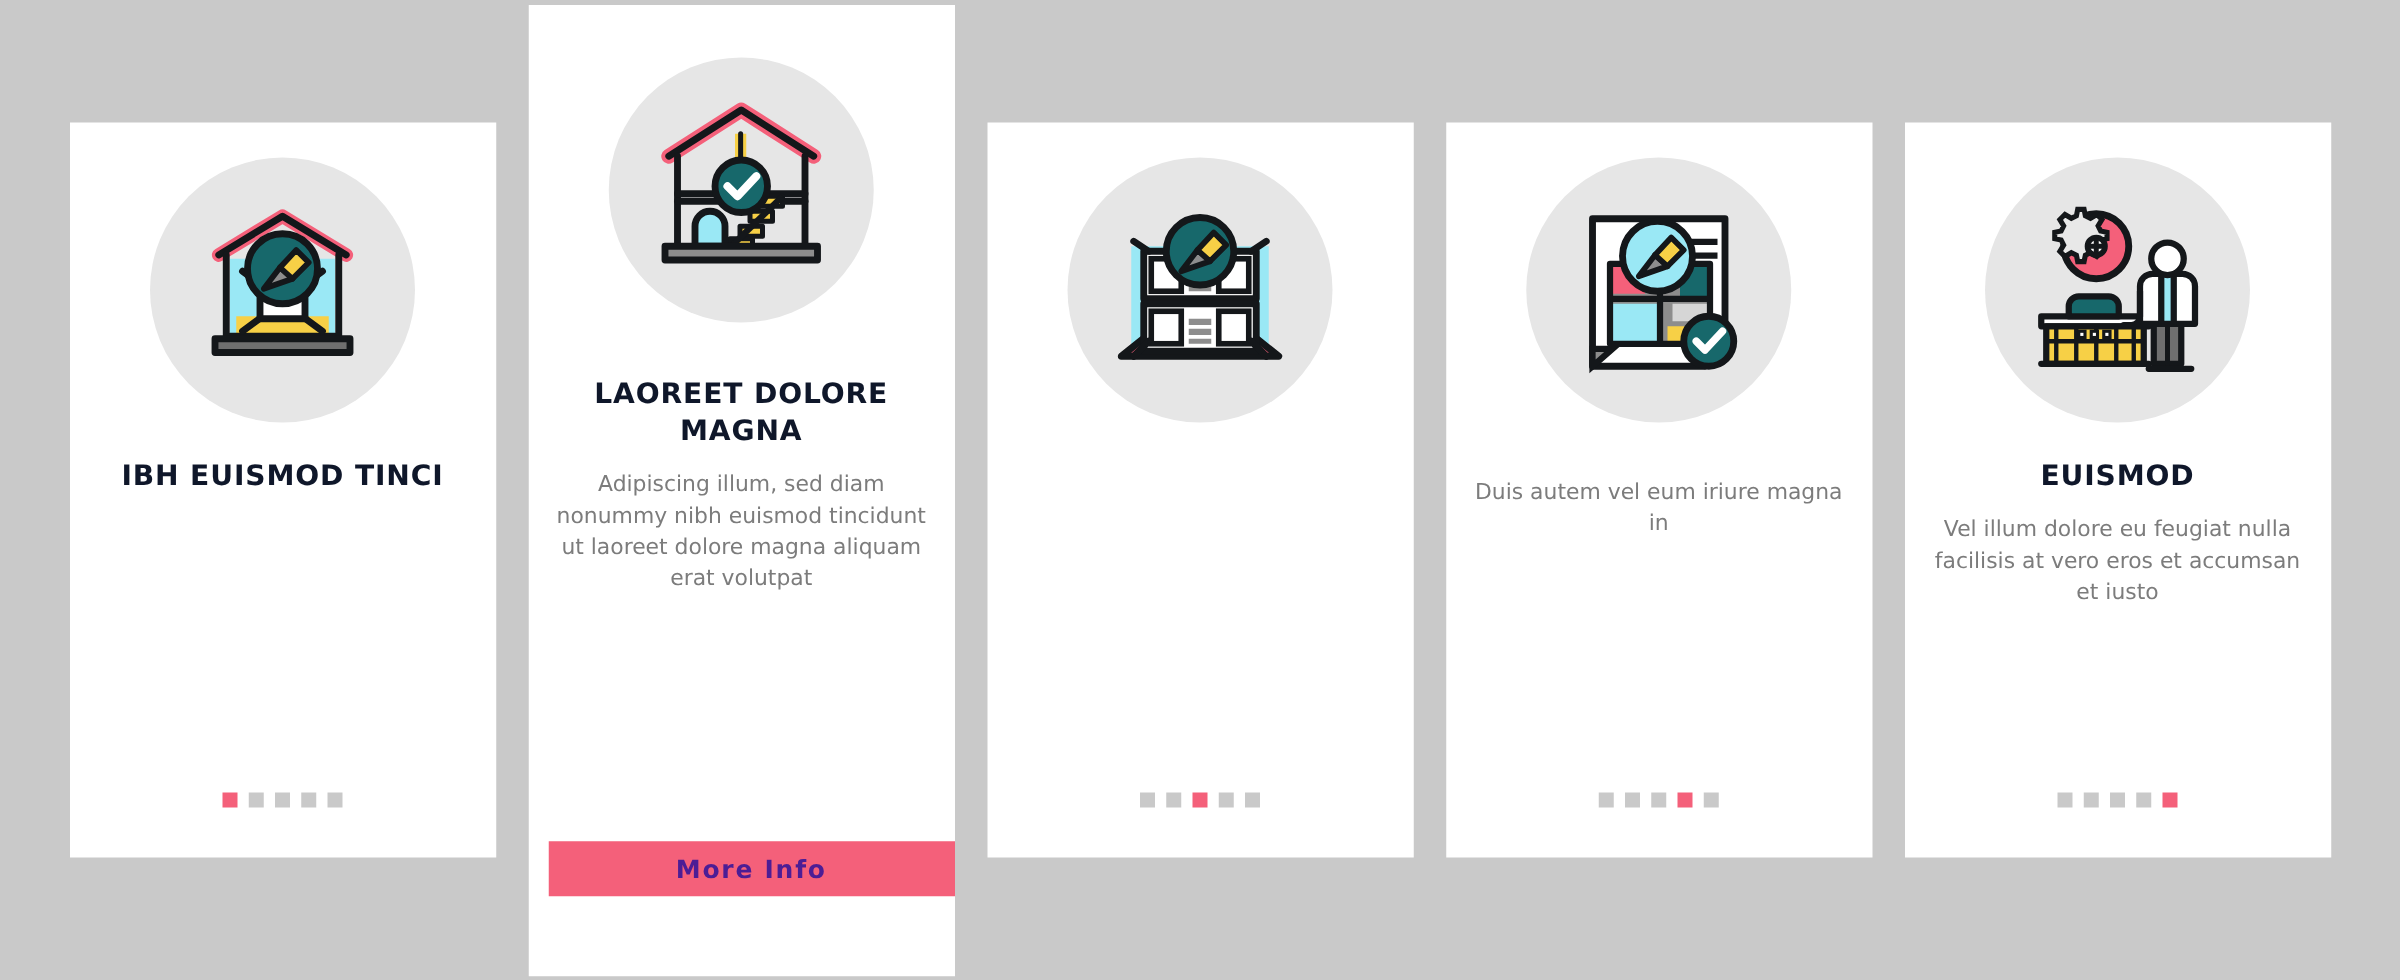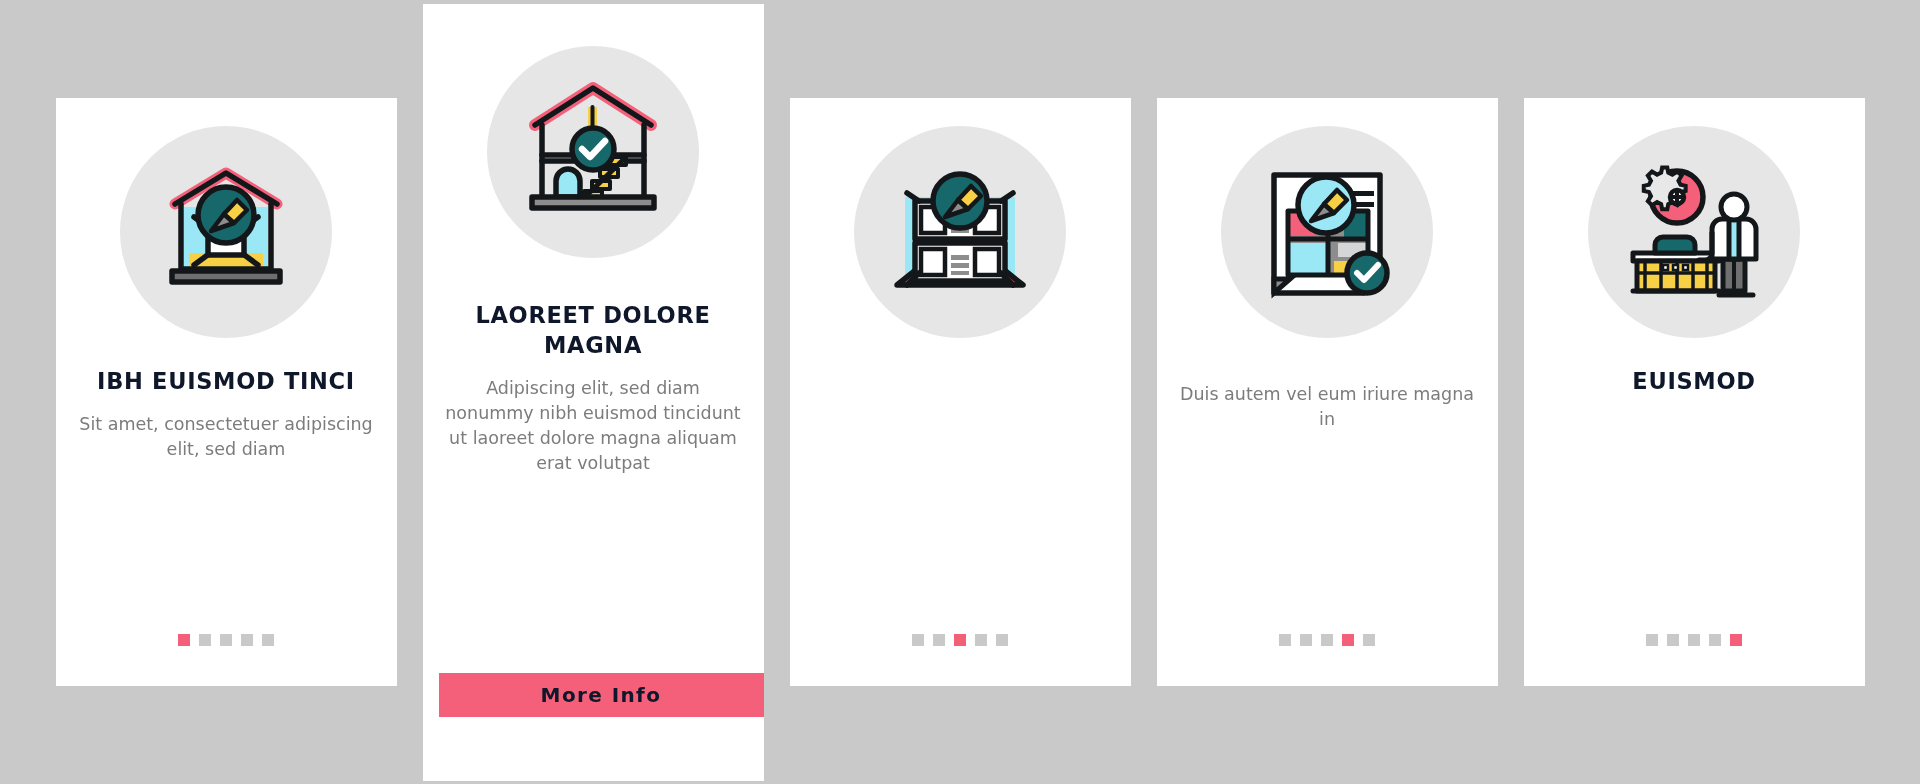--- a/index.html
+++ b/index.html
@@ -115,21 +115,21 @@
   .pagination .dot.active { background: #f4607a; }
 
   
   .cta {
     position: absolute;
     left: 16px;
     right: 0;
     bottom: 64px;
     height: 44px;
     background: #f4607a;
-    color: #0f172a;
+    color: #4c1d95;
     font-size: 20px;
     font-weight: 700;
     letter-spacing: 1.4px;
     display: flex;
     align-items: center;
     justify-content: center;
     border: 0;
     cursor: pointer;
     font-family: "DejaVu Sans", sans-serif;
     margin-top: 40px;
@@ -156,21 +156,20 @@
   </g>
   <rect x="21" y="114" width="108" height="11" fill="#6f6f6f" stroke="#14171a" stroke-width="5.5" stroke-linejoin="round"></rect>
   <circle cx="75" cy="58" r="28" fill="#17686b" stroke="#14171a" stroke-width="5.5"></circle>
   <path d="M60 74 L73 57 L83 66 Z" fill="#8d8d8d" stroke="#14171a" stroke-width="4.5" stroke-linejoin="round"></path>
   <path d="M73 57 L86 43 L96 53 L83 66 Z" fill="#f7d046" stroke="#14171a" stroke-width="4.5" stroke-linejoin="round"></path>
 </svg>
 </div>
       </div>
       <div class="card-body">
         <div class="card-title">Ibh Euismod Tinci</div>
-        <div class="card-desc">Sit amet, consectetuer adipiscing elit, sed diam</div>
       </div>
       <div class="pagination">
         <span class="dot active"></span>
         <span class="dot"></span>
         <span class="dot"></span>
         <span class="dot"></span>
         <span class="dot"></span>
       </div>
     </div>
     <div class="card featured">
@@ -199,21 +198,21 @@
 
   <rect x="14" y="120" width="122" height="11" fill="#8d8d8d" stroke="#14171a" stroke-width="5.5" stroke-linejoin="round"></rect>
 
   <circle cx="75" cy="72" r="21" fill="#17686b" stroke="#14171a" stroke-width="5.5"></circle>
   <path d="M64 72 L72 80 L87 64" stroke="#ffffff" stroke-width="6.5" fill="none" stroke-linecap="round" stroke-linejoin="round"></path>
 </svg>
 </div>
       </div>
       <div class="card-body">
         <div class="card-title">Laoreet Dolore Magna</div>
-        <div class="card-desc">Adipiscing elit, sed diam nonummy nibh euismod tincidunt ut laoreet dolore magna aliquam erat volutpat</div>
+        <div class="card-desc">Adipiscing illum, sed diam nonummy nibh euismod tincidunt ut laoreet dolore magna aliquam erat volutpat</div>
       </div>
       <button class="cta">More Info</button>
     </div>
     <div class="card">
       <div class="icon-wrap">
         <div class="icon-disc">
 <svg width="150" height="150" viewBox="0 0 150 150" fill="none">
   <rect x="20" y="40" width="110" height="88" fill="#9ae8f5"></rect>
   <path d="M12 128 L32 112 H118 L138 128 Z" fill="#f4607a" stroke="#14171a" stroke-width="5.5" stroke-linejoin="round"></path>
   <g stroke="#14171a" stroke-width="5.5" stroke-linecap="round" stroke-linejoin="round" fill="#ffffff">
@@ -324,20 +323,21 @@
     <rect x="110" y="62" width="10" height="40" fill="#9ae8f5"></rect>
     <path d="M93 76 V96 a7 7 0 0 1 -7 7 h-6" fill="none"></path>
     <circle cx="115" cy="50" r="13" fill="#ffffff"></circle>
     <path d="M100 138 h34" stroke-width="5"></path>
   </g>
 </svg>
 </div>
       </div>
       <div class="card-body">
         <div class="card-title">Euismod</div>
+        <div class="card-desc">Vel illum dolore eu feugiat nulla facilisis at vero eros et accumsan et iusto</div>
       </div>
       <div class="pagination">
         <span class="dot"></span>
         <span class="dot"></span>
         <span class="dot"></span>
         <span class="dot"></span>
         <span class="dot active"></span>
       </div>
     </div>
   </div>

